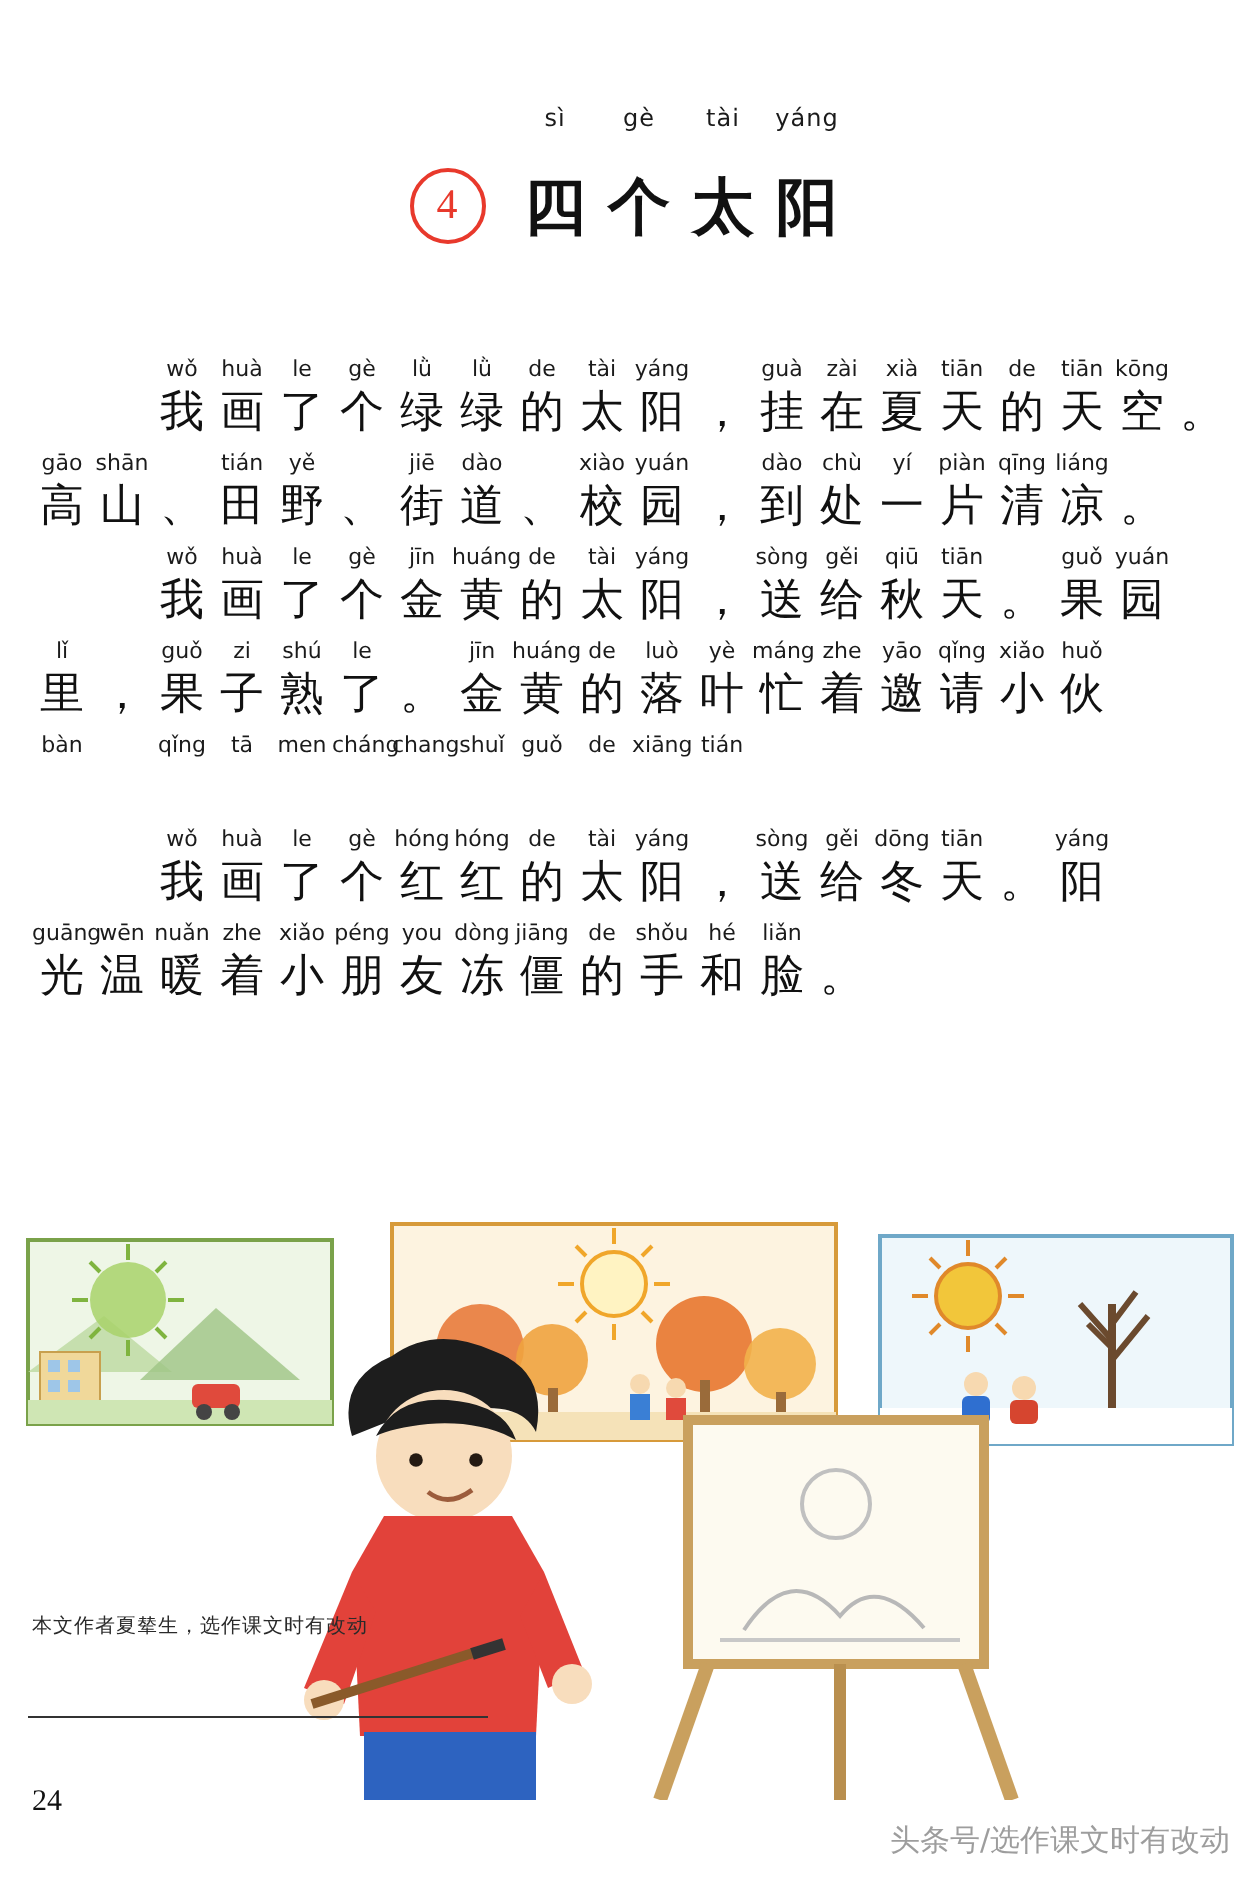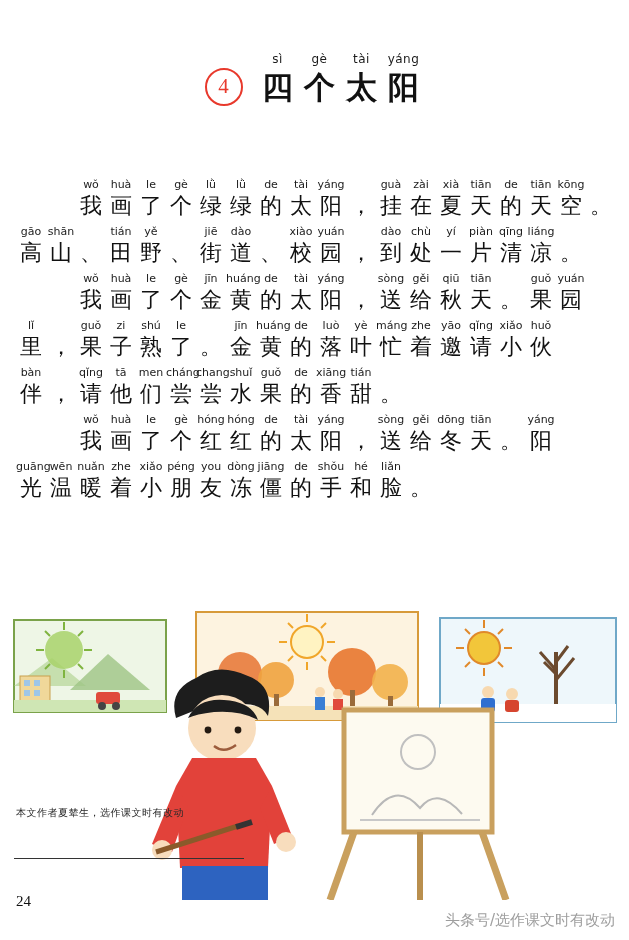--- a/index.html
+++ b/index.html
@@ -42,20 +42,21 @@
     text-align: center;
     font-family: "Liberation Serif", serif;
     margin-right: 14px;
     margin-bottom: 3px;
     flex: 0 0 auto;
   }
   .title-block {
     display: flex;
     flex-direction: column;
     align-items: center;
+    gap: 16px;
   }
   .title-pinyin {
     display: flex;
     font-size: 12px;
     color: #1b1b1b;
     letter-spacing: 0.5px;
     margin-bottom: 1px;
     font-family: "DejaVu Sans", sans-serif;
   }
   .title-pinyin span {
@@ -195,21 +196,20 @@
       <div class="line">
         <div class="pinyin-row indent-1"><span class="cell">wǒ</span><span class="cell">huà</span><span class="cell">le</span><span class="cell">gè</span><span class="cell">jīn</span><span class="cell">huáng</span><span class="cell">de</span><span class="cell">tài</span><span class="cell">yáng</span><span class="cell"></span><span class="cell">sòng</span><span class="cell">gěi</span><span class="cell">qiū</span><span class="cell">tiān</span><span class="cell"></span><span class="cell">guǒ</span><span class="cell">yuán</span></div>
         <div class="han-row indent-1"><span class="cell">我</span><span class="cell">画</span><span class="cell">了</span><span class="cell">个</span><span class="cell">金</span><span class="cell">黄</span><span class="cell">的</span><span class="cell">太</span><span class="cell">阳</span><span class="cell">，</span><span class="cell">送</span><span class="cell">给</span><span class="cell">秋</span><span class="cell">天</span><span class="cell">。</span><span class="cell">果</span><span class="cell">园</span></div>
       </div>
       <div class="line">
         <div class="pinyin-row indent-0"><span class="cell">lǐ</span><span class="cell"></span><span class="cell">guǒ</span><span class="cell">zi</span><span class="cell">shú</span><span class="cell">le</span><span class="cell"></span><span class="cell">jīn</span><span class="cell">huáng</span><span class="cell">de</span><span class="cell">luò</span><span class="cell">yè</span><span class="cell">máng</span><span class="cell">zhe</span><span class="cell">yāo</span><span class="cell">qǐng</span><span class="cell">xiǎo</span><span class="cell">huǒ</span></div>
         <div class="han-row indent-0"><span class="cell">里</span><span class="cell">，</span><span class="cell">果</span><span class="cell">子</span><span class="cell">熟</span><span class="cell">了</span><span class="cell">。</span><span class="cell">金</span><span class="cell">黄</span><span class="cell">的</span><span class="cell">落</span><span class="cell">叶</span><span class="cell">忙</span><span class="cell">着</span><span class="cell">邀</span><span class="cell">请</span><span class="cell">小</span><span class="cell">伙</span></div>
       </div>
       <div class="line">
         <div class="pinyin-row indent-0"><span class="cell">bàn</span><span class="cell"></span><span class="cell">qǐng</span><span class="cell">tā</span><span class="cell">men</span><span class="cell">cháng</span><span class="cell">chang</span><span class="cell">shuǐ</span><span class="cell">guǒ</span><span class="cell">de</span><span class="cell">xiāng</span><span class="cell">tián</span><span class="cell"></span></div>
-        <div class="han-row indent-0"><span class="cell">伴</span><span class="cell">，</span><span class="cell">请</span><span class="cell">他</span><span class="cell">们</span><span class="cell">尝</span><span class="cell">尝</span><span class="cell">水</span><span class="cell">果</span><span class="cell">的</span><span class="cell">香</span><span class="cell">甜</span><span class="cell">。</span></div>
       </div>
       <div class="line">
         <div class="pinyin-row indent-1"><span class="cell">wǒ</span><span class="cell">huà</span><span class="cell">le</span><span class="cell">gè</span><span class="cell">hóng</span><span class="cell">hóng</span><span class="cell">de</span><span class="cell">tài</span><span class="cell">yáng</span><span class="cell"></span><span class="cell">sòng</span><span class="cell">gěi</span><span class="cell">dōng</span><span class="cell">tiān</span><span class="cell"></span><span class="cell">yáng</span></div>
         <div class="han-row indent-1"><span class="cell">我</span><span class="cell">画</span><span class="cell">了</span><span class="cell">个</span><span class="cell">红</span><span class="cell">红</span><span class="cell">的</span><span class="cell">太</span><span class="cell">阳</span><span class="cell">，</span><span class="cell">送</span><span class="cell">给</span><span class="cell">冬</span><span class="cell">天</span><span class="cell">。</span><span class="cell">阳</span></div>
       </div>
       <div class="line">
         <div class="pinyin-row indent-0"><span class="cell">guāng</span><span class="cell">wēn</span><span class="cell">nuǎn</span><span class="cell">zhe</span><span class="cell">xiǎo</span><span class="cell">péng</span><span class="cell">you</span><span class="cell">dòng</span><span class="cell">jiāng</span><span class="cell">de</span><span class="cell">shǒu</span><span class="cell">hé</span><span class="cell">liǎn</span><span class="cell"></span></div>
         <div class="han-row indent-0"><span class="cell">光</span><span class="cell">温</span><span class="cell">暖</span><span class="cell">着</span><span class="cell">小</span><span class="cell">朋</span><span class="cell">友</span><span class="cell">冻</span><span class="cell">僵</span><span class="cell">的</span><span class="cell">手</span><span class="cell">和</span><span class="cell">脸</span><span class="cell">。</span></div>
       </div>
     </div>

